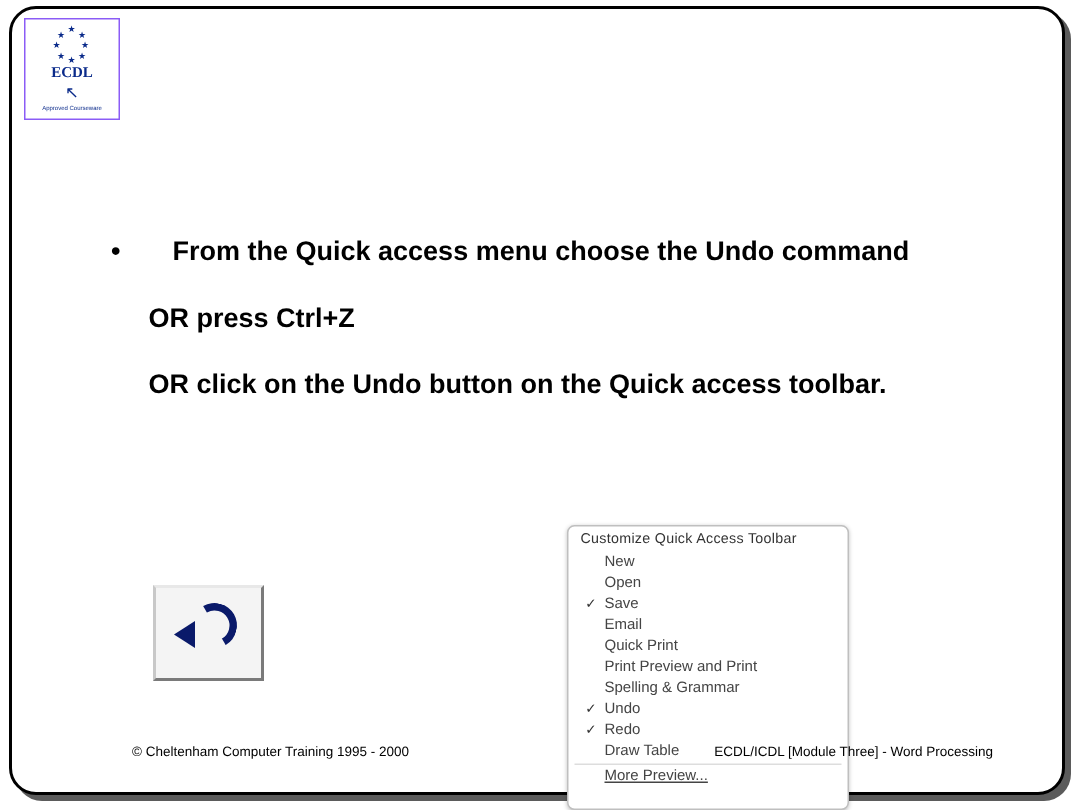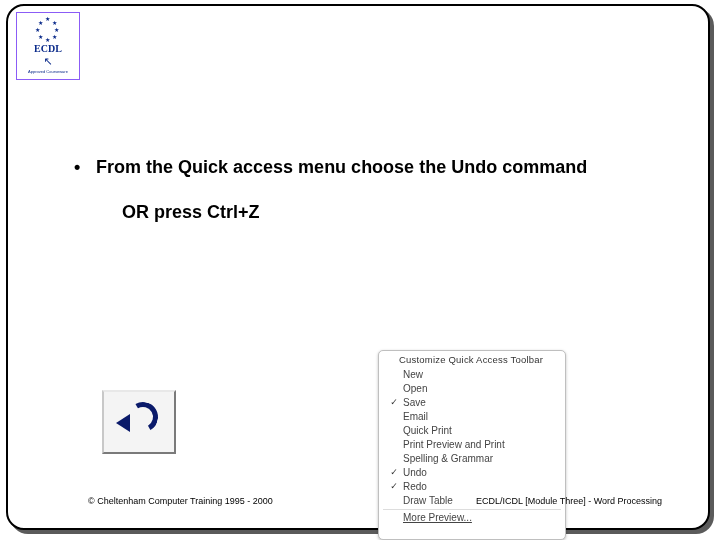--- a/index.html
+++ b/index.html
@@ -63,23 +63,23 @@
     font-size: 20px; font-weight: bold; color: #000;
   }
   .body {
     position: absolute;
     left: 66px; top: 150px; right: 40px;
     font-size: 18px; font-weight: bold; color: #000;
     line-height: 1.25;
   }
   .bullet-row { display: flex; align-items: flex-start; }
   .bullet-dot { width: 22px; flex: 0 0 22px; font-size: 18px; line-height: 22px; }
-  .bullet-text { flex: 1; }
+  .bullet-text { flex: 1; margin-left: 19px; }
   .ital { font-weight: bold; }
-  .indent { margin-left: 48px; margin-top: 22px; }
+  .indent { margin-left: 25px; margin-top: 22px; }
   .undo-icon-box {
     position: absolute;
     left: 94px; top: 384px;
     width: 74px; height: 64px;
     background: #f4f4f4;
     border-left: 2px solid #c8c8c8;
     border-top: 2px solid #e8e8e8;
     border-right: 2px solid #7a7a7a;
     border-bottom: 2px solid #7a7a7a;
     display: flex; align-items: center; justify-content: center;
@@ -109,21 +109,21 @@
     position: absolute;
     left: 370px; top: 344px;
     width: 188px;
     border: 1px solid #bfbfbf;
     border-radius: 5px;
     background: #fff;
     box-shadow: 0 1px 3px rgba(0,0,0,0.25);
     font-size: 10px; font-weight: normal; color: #444;
   }
   .menu-title {
-    padding: 3px 6px 3px 20px;
+    padding: 3px 6px 3px 8px;
     font-size: 9.5px; color: #333;
     letter-spacing: 0.2px;
   }
   .menu-item {
     display: flex; align-items: flex-start;
     padding: 1px 6px 1px 6px;
     height: 14px;
   }
   .menu-item .chk { width: 18px; text-align: center; font-size: 9px; color: #333; }
   .menu-sep { height: 1px; background: #ddd; margin: 1px 4px; }
@@ -163,20 +163,23 @@
       <div class="bullet-dot">•</div>
       <div class="bullet-text">
         <span>From the </span><span class="ital" style="font-family:Arial Black,Arial;font-weight:900">Quick access</span><span> menu choose the </span><span class="ital" style="font-family:Arial Black,Arial;font-weight:900">Undo</span><span> command</span>
       </div>
     </div>
 
     <div class="indent">
       <span>OR press </span><span style="font-family:Arial Black,Arial;font-weight:900">Ctrl+Z</span>
     </div>
 
+    <div class="indent">
+      <span>OR click on the </span><span style="font-family:Arial Black,Arial;font-weight:900">Undo</span><span> button on the Quick access toolbar.</span>
+    </div>
   </div>
 
   <div class="undo-icon-box">
     <div class="undo-arrow">
       <div class="undo-curve"></div>
       <div class="undo-head"></div>
     </div>
   </div>
 
   <div class="menu">

